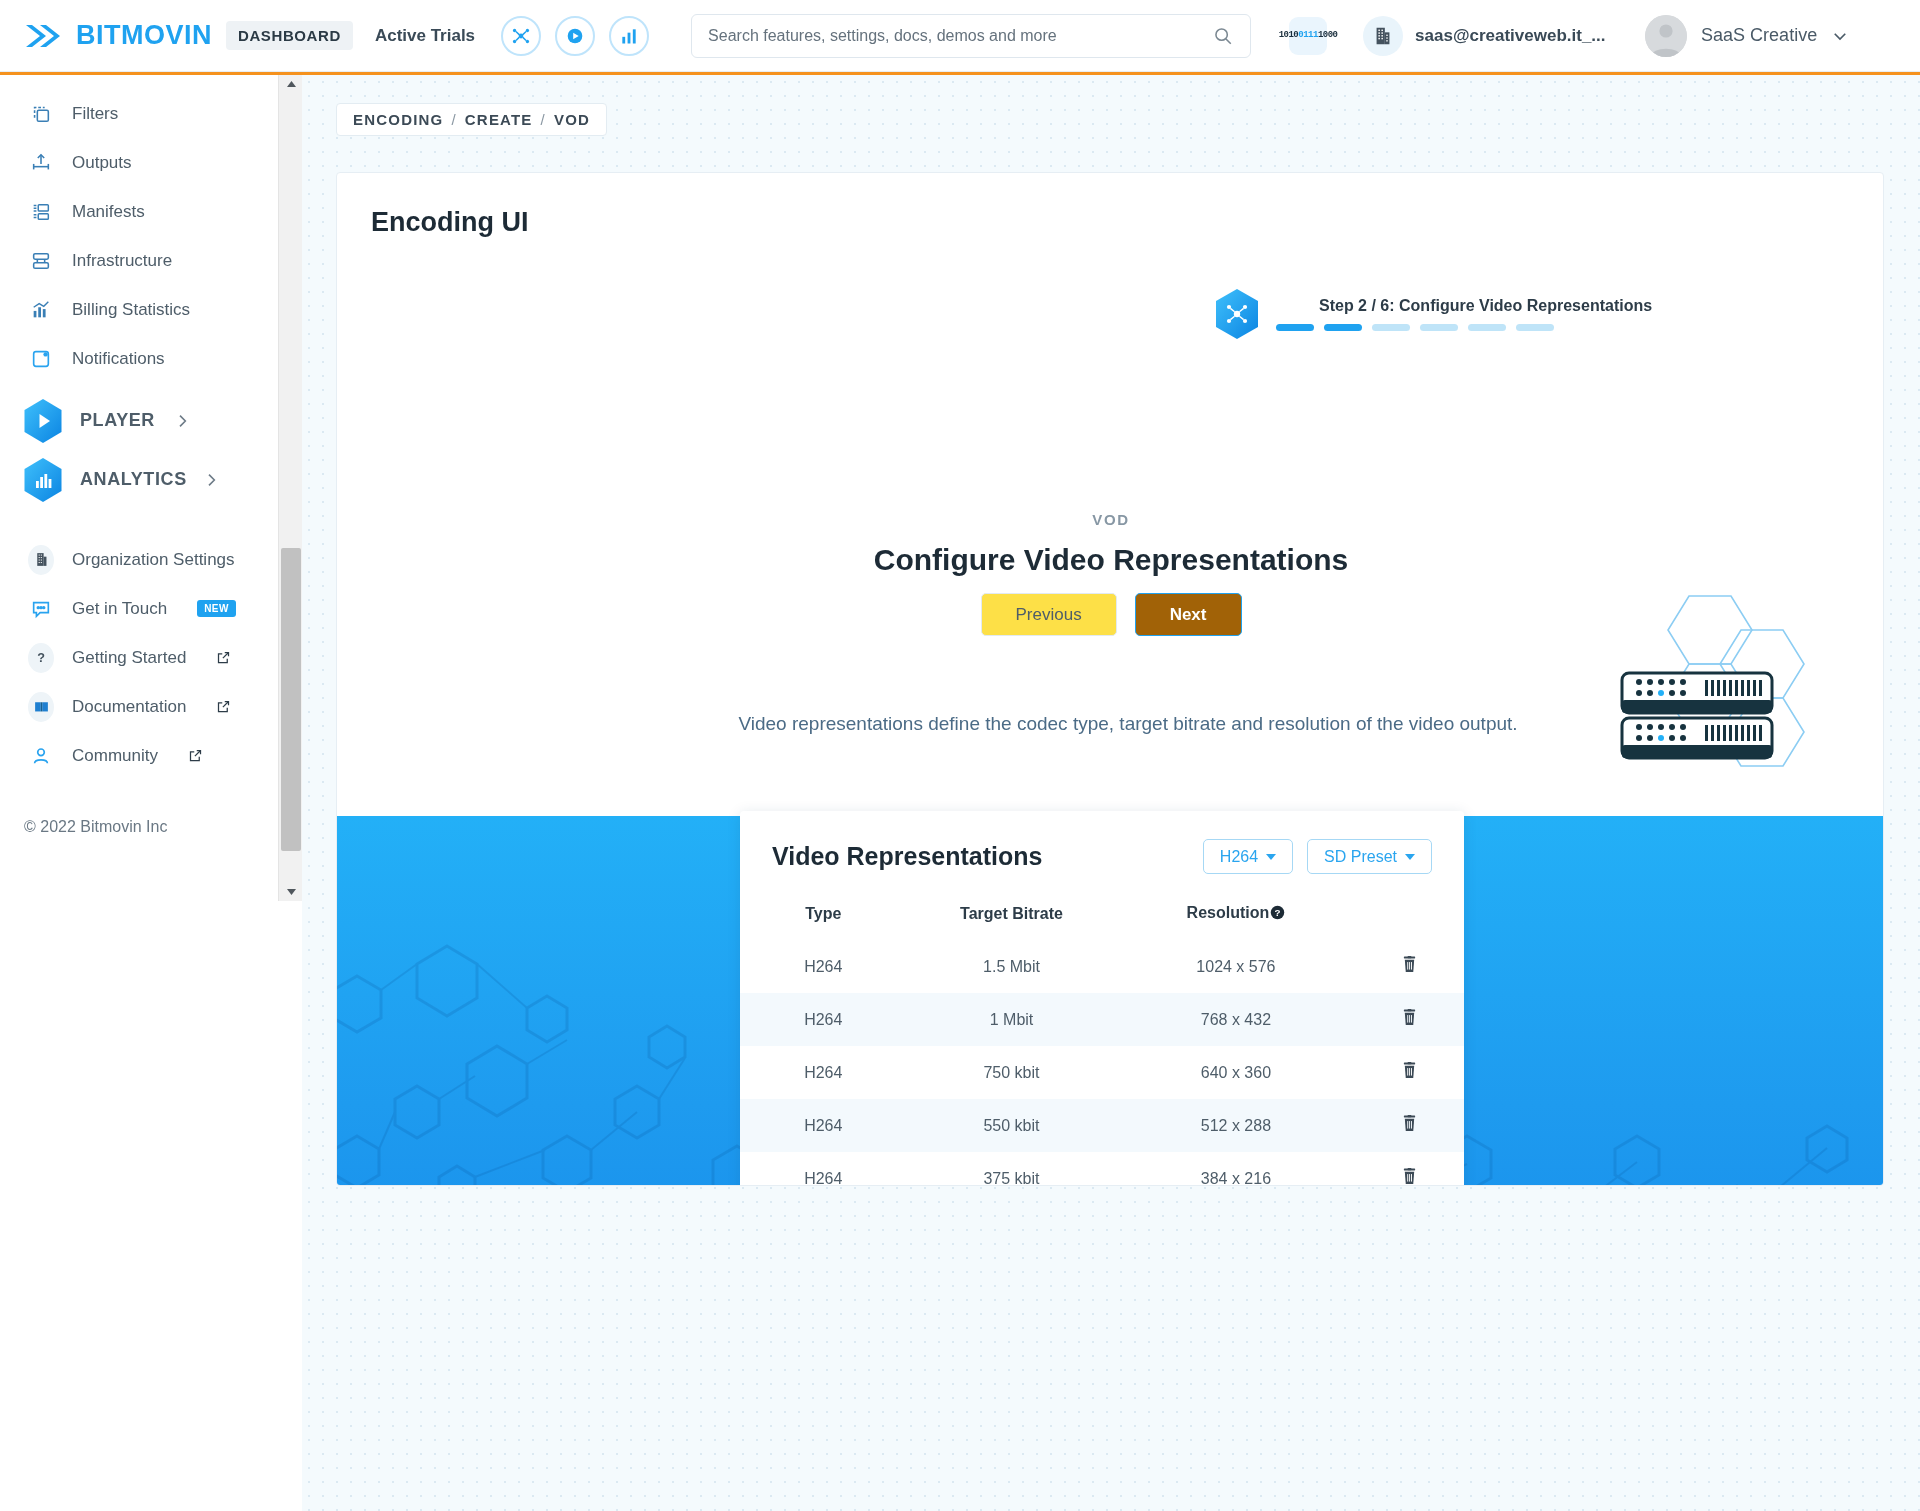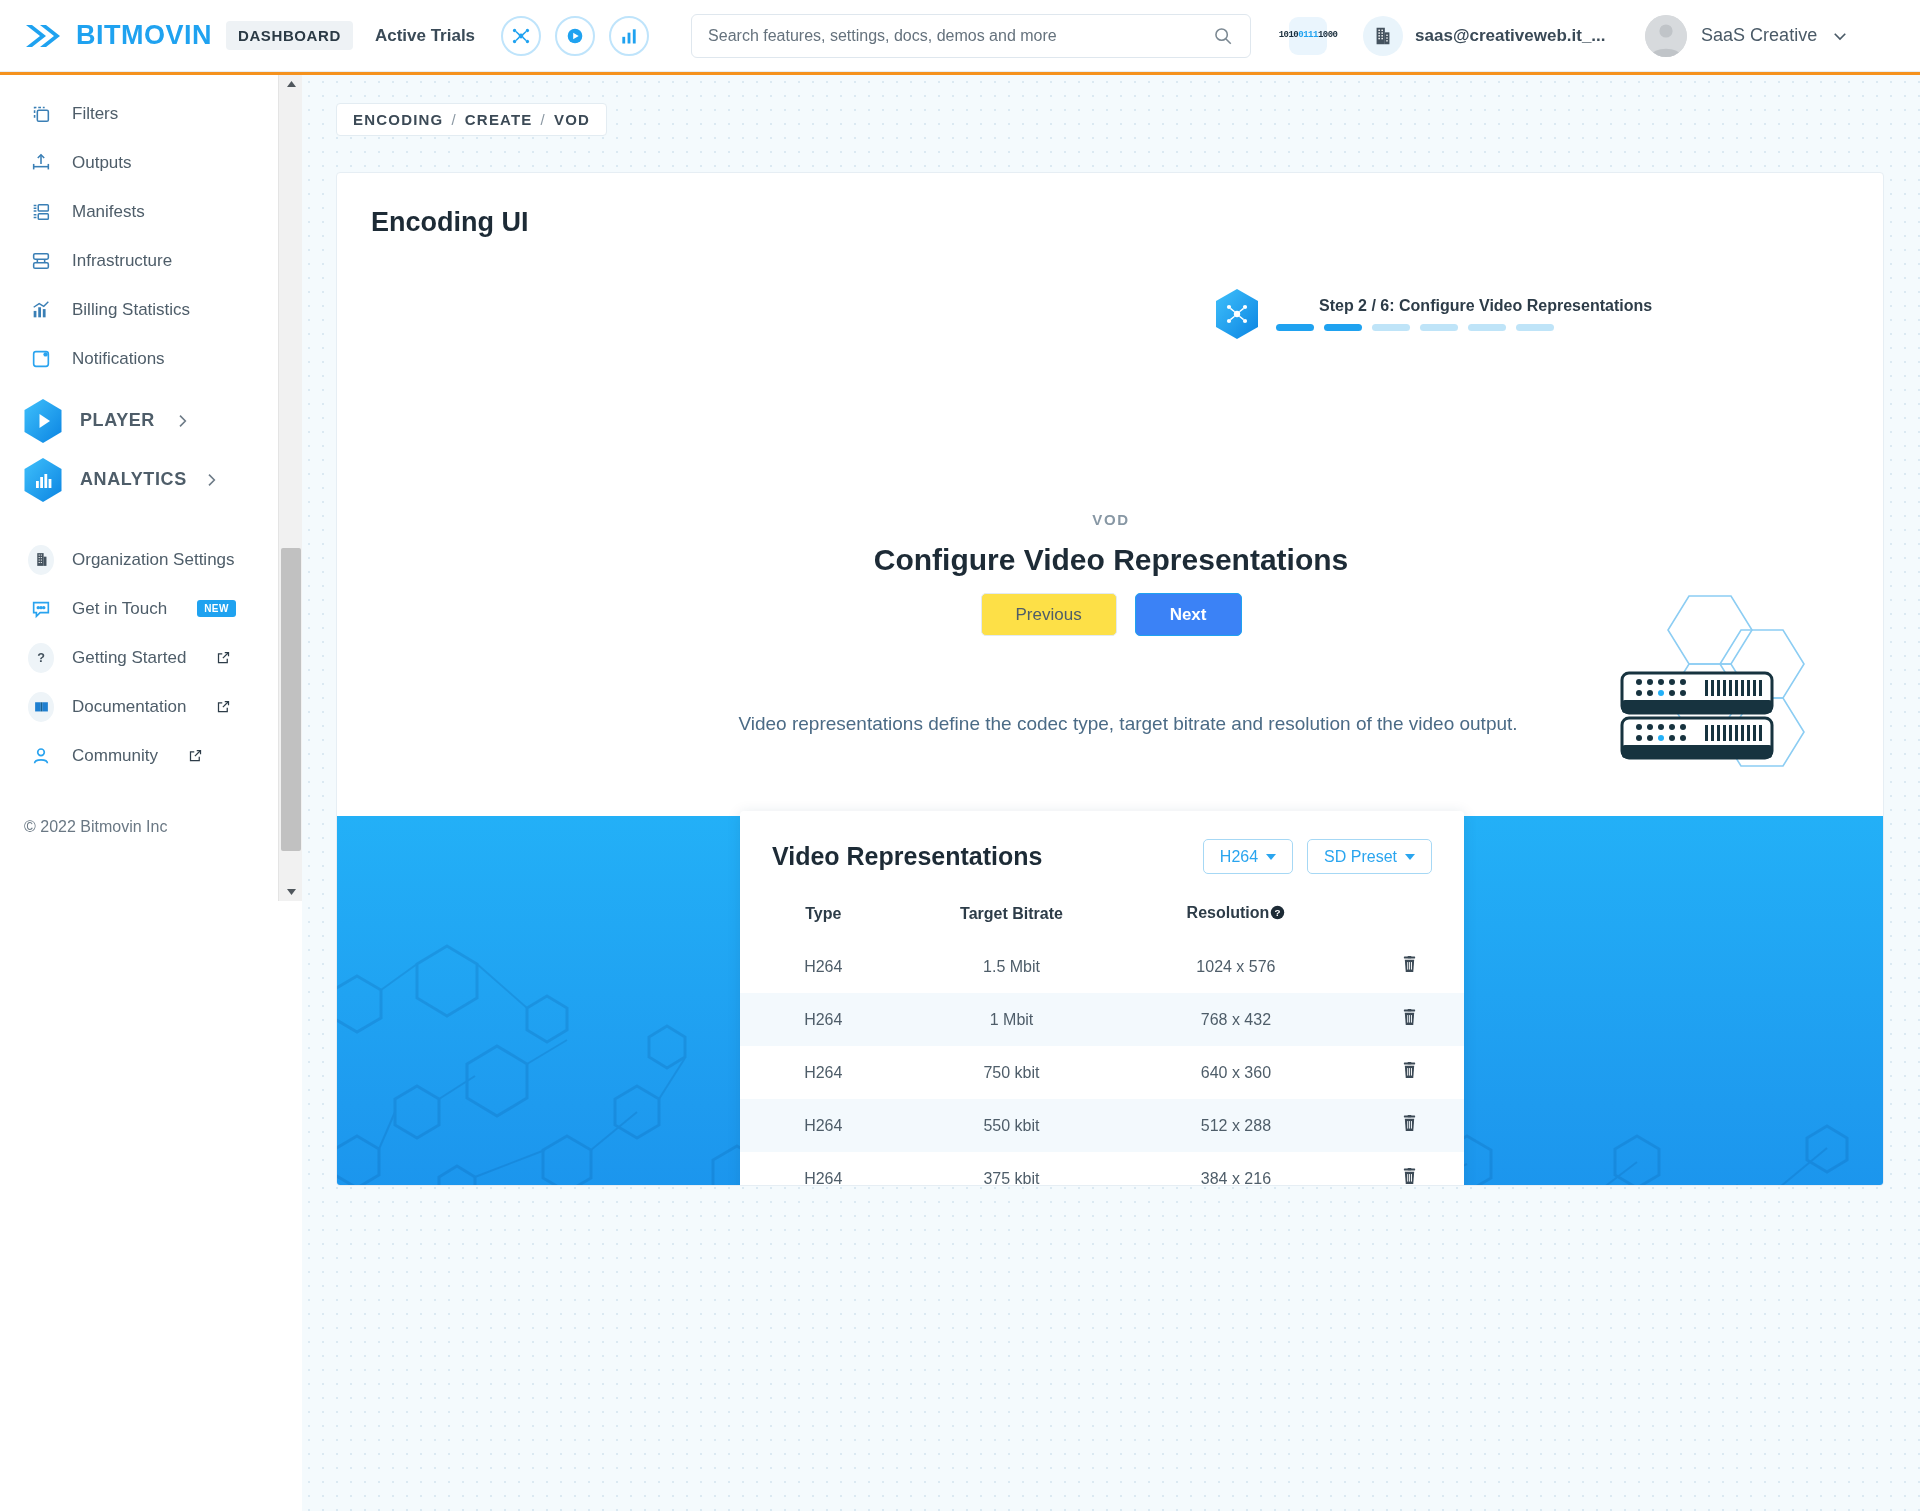--- a/index.html
+++ b/index.html
@@ -162,21 +162,21 @@
     position:absolute; top:370px; left:0; width:1548px; text-align:center;
     font-size:30px; font-weight:700; color:#1d2b36;
   }
   .nav-btns { position:absolute; top:420px; left:0; width:1548px; display:flex; justify-content:center; gap:18px;}
   .btn {
     height:43px; border-radius:5px; font-size:17px; cursor:pointer;
     display:flex; align-items:center; justify-content:center; padding:0 34px;
     font-family:"Liberation Sans", sans-serif;
   }
   .btn-prev { background:#fde047; border:1px solid #e2eaf1; color:#4e5d69; }
-  .btn-next { background:#3b82f6; border:1px solid #1fa2f0; color:#fff; font-weight:700; }
+  .btn-next { background:#a16207; border:1px solid #1fa2f0; color:#fff; font-weight:700; }
 
   .desc-line {
     position:absolute; top:540px; left:17px; width:1548px; text-align:center;
     font-size:19px; color:#4b6b86;
   }
 
   
   .server-illu { position:absolute; top:415px; left:1280px; width:270px; height:200px; }
 
   

